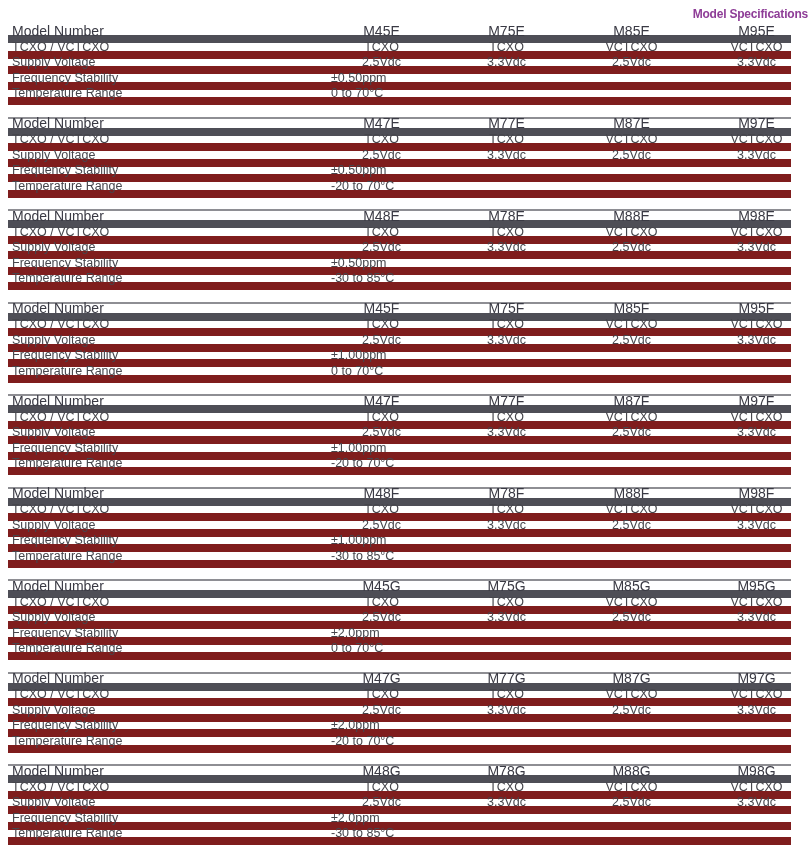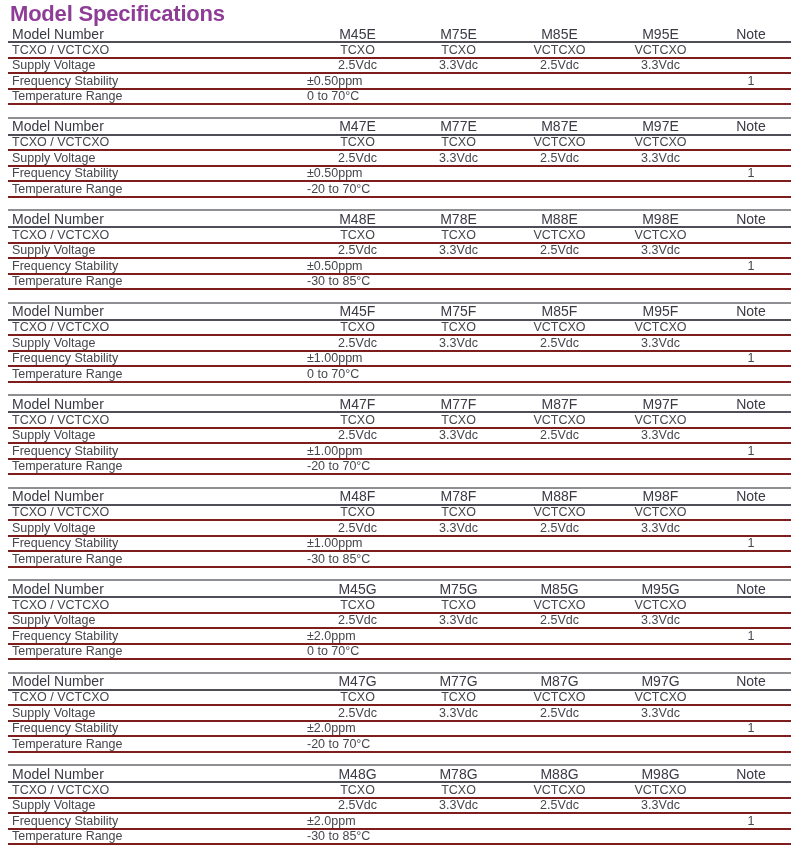--- a/index.html
+++ b/index.html
@@ -6,43 +6,45 @@
   html, body { width: 808px; height: 858px; }
   body {
     background: #ffffff;
     font-family: "Liberation Sans", sans-serif;
     overflow: hidden;
   }
   .page { padding: 4px 0 0 8px; }
 
   .page-title {
     color: #8e3d97;
-    font-size: 22px;
+    font-size: 12px;
     font-weight: 700;
     line-height: 20px;
     margin: 0 0 2px 2px;
     letter-spacing: -0.2px;
+    text-align: right;
   }
 
   .spec-table {
     width: 783px;
     margin-bottom: 11.5px;
     border-top: 2px solid #8e8e93;
   }
   #tables-host .spec-table:first-child { border-top: none; }
 
   .t-row {
     display: grid;
     grid-template-columns: 299px 101px 101px 101px 101px 80px;
     align-items: center;
     height: 15.5px;
-    border-bottom: 2px solid #7f1d1d;
+    border-bottom: 8px solid #7f1d1d;
     font-size: 12.5px;
     color: #46464c;
     white-space: nowrap;
+    gap: 24px;
   }
   .t-row.header {
     height: 17px;
     font-size: 14px;
     color: #3a3a44;
     border-bottom-color: #4e4e56;
   }
   .cell { overflow: hidden; }
   .cell.label { padding-left: 4px; text-align: left; }
   .cell.c { text-align: center; }

